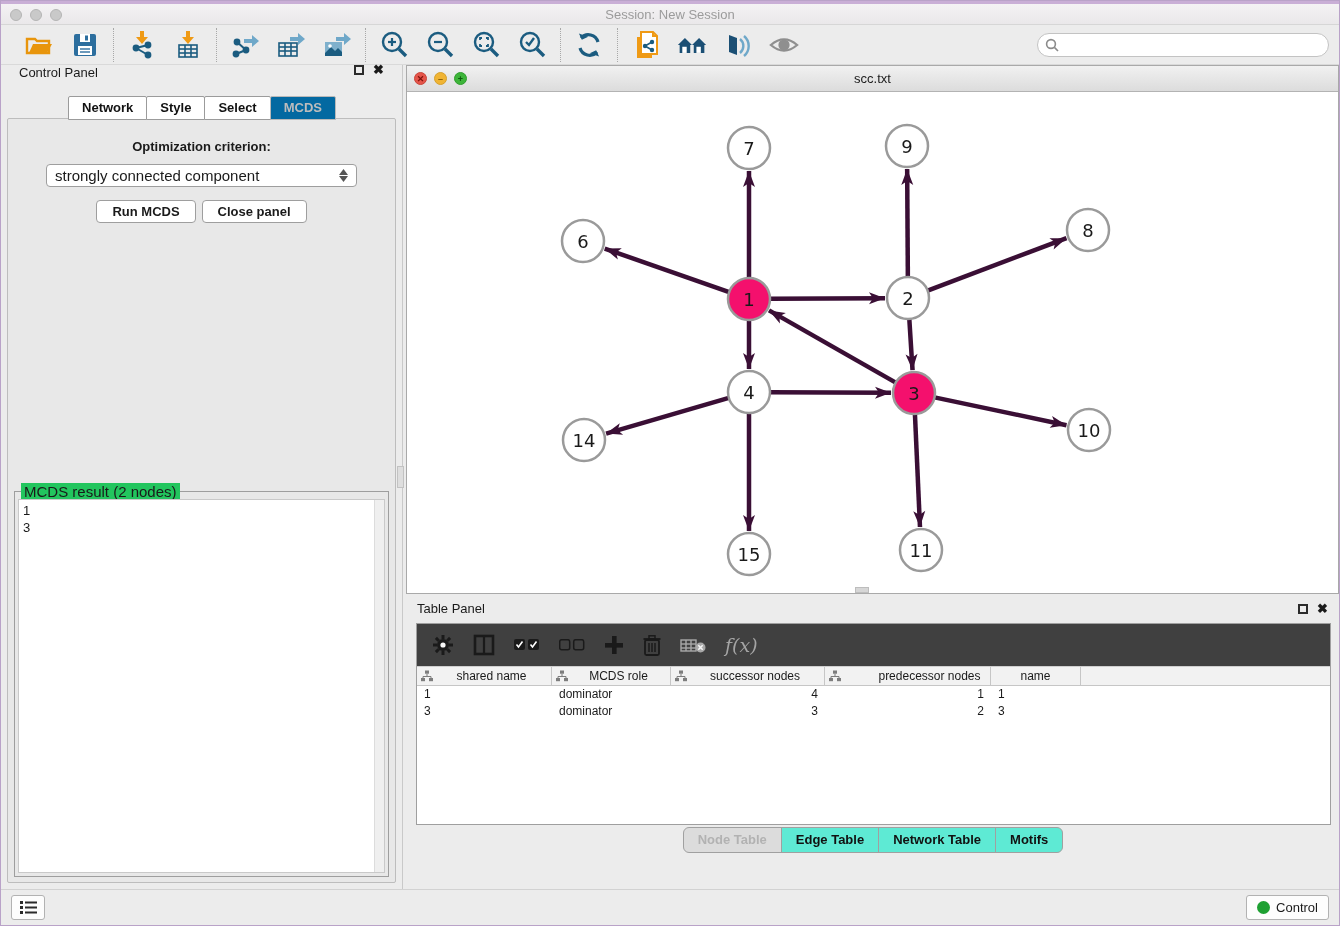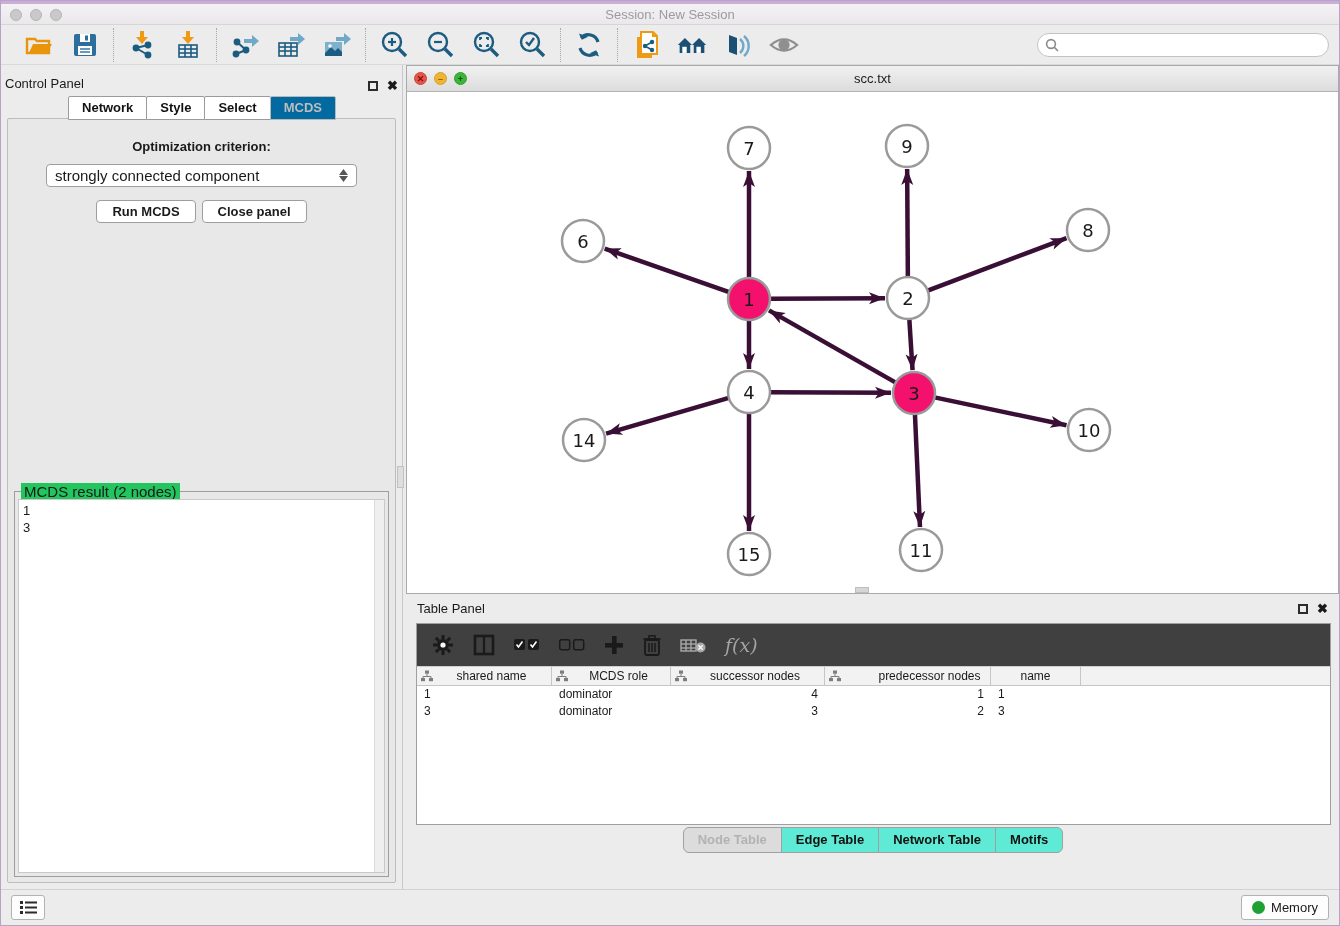--- a/index.html
+++ b/index.html
@@ -24,21 +24,21 @@
   .tgroup { display:flex; align-items:center; gap:16px; padding:0 13px; }
   .tsep { width:0; height:34px; border-left:1px dotted #a8a8a8; }
   .tbtn { width:30px; height:30px; display:flex; align-items:center; justify-content:center; }
   .search-box { margin-left:auto; width:292px; height:24px; background:#fff; border:1px solid #c3c3c3;
     border-radius:12px; display:flex; align-items:center; padding:0 7px; gap:4px; }
   .search-box input { border:none; outline:none; flex:1; font-size:13px; background:transparent; font-family:"Liberation Sans",sans-serif; }
 
   
   .control-panel { position:absolute; left:0; top:64px; width:402px; bottom:36px; background:#ececec;
     border-right:1px solid #c9c9c9; }
-  .cp-header { height:26px; display:flex; align-items:flex-end; padding:0 4px; font-size:13px; color:#1a1a1a; }
+  .cp-header { height:26px; display:flex; align-items:flex-start; padding:0 18px; font-size:13px; color:#1a1a1a; }
   .panel-ctrls { margin-left:auto; display:flex; gap:9px; align-items:center; }
   .float-icon { width:10px; height:10px; border:2px solid #2b2b2b; display:inline-block; }
   .close-icon { font-size:13px; font-weight:bold; color:#1a1a1a; line-height:10px; }
   .cp-tabs { position:absolute; left:0; right:0; top:31px; display:flex; justify-content:center; z-index:3; }
   .cp-tab { background:#fff; border:1px solid #9b9b9b; padding:3px 13px 4px; font-size:13px; font-weight:bold;
     color:#111; margin-right:-1px; border-radius:2px 2px 0 0; cursor:default; }
   .cp-tab.active { background:#0369a1; color:#bdbdbd; border-color:#b9b9b9; }
   .cp-body { position:absolute; left:6px; right:6px; top:53px; bottom:6px; background:#e8e8e8;
     border:1px solid #bdbdbd; border-radius:2px; }
   .opt-label { text-align:center; margin-top:20px; font-size:13px; font-weight:bold; color:#1a1a1a; }
@@ -574,15 +574,15 @@
           <rect x="5" y="1.5" width="12" height="2"></rect>
         <rect x="0" y="6" width="3" height="3"></rect>
           <rect x="5" y="6.5" width="12" height="2"></rect>
         <rect x="0" y="11" width="3" height="3"></rect>
           <rect x="5" y="11.5" width="12" height="2"></rect>
       </g>
     </svg>
   </span>
   <span class="memory-btn">
     <span class="memory-dot"></span>
-    <span>Memory</span>
+    <span>Control</span>
   </span>
 </div>
 
 </body></html>

